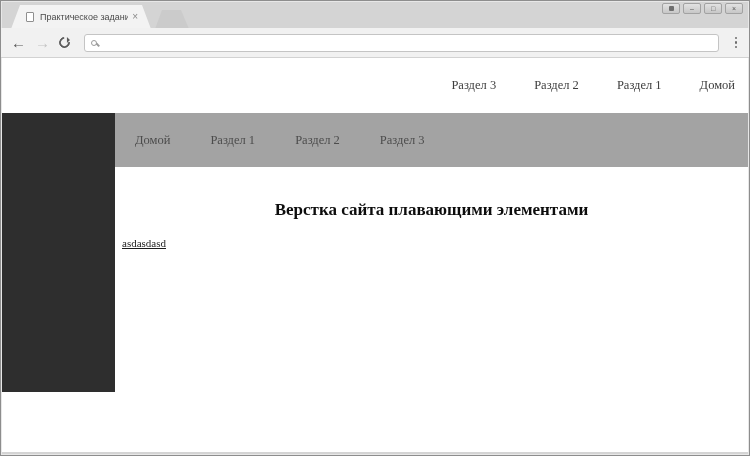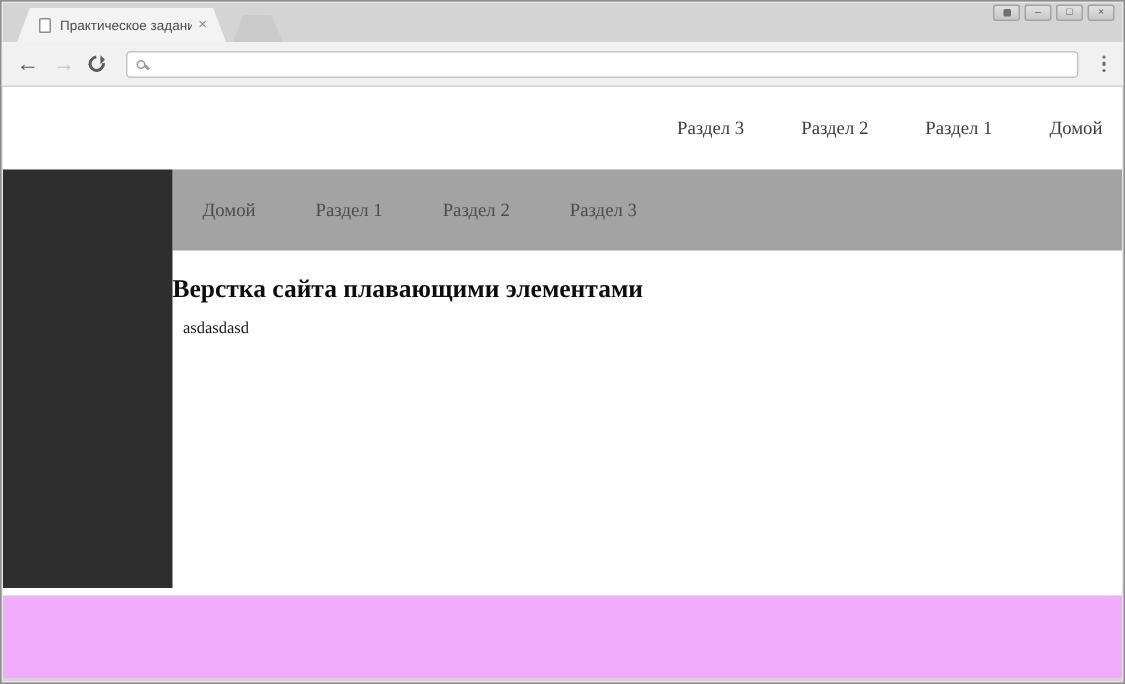--- a/index.html
+++ b/index.html
@@ -73,41 +73,41 @@
   .addressbar input{
     flex:1;border:none;outline:none;background:transparent;
     font-size:11px;font-family:"Liberation Sans",sans-serif;color:#333;
   }
   .dots{display:flex;flex-direction:column;gap:2px;padding:2px;}
   .dots i{width:2.5px;height:2.5px;border-radius:50%;background:#6b6b6b;}
 
   
   .viewport{
     position:absolute;top:57px;left:1px;right:1px;bottom:3px;
-    background:#f0abfc;overflow:hidden;
+    background:#ffffff;overflow:hidden;
     font-family:"Liberation Serif",serif;
   }
   .site-header{
     height:55px;background:#ffffff;
     display:flex;align-items:center;justify-content:flex-end;
     padding-right:13px;gap:38px;
   }
   .site-header .mlink{font-size:12.5px;color:#3d3d3d;text-decoration:none;cursor:pointer;}
 
   .main-wrap{position:relative;height:284px;background:#ffffff;}
   .sidebar{position:absolute;left:0;top:0;width:113px;height:279px;background:#2e2e2e;}
   .right-col{margin-left:113px;}
   .nav-strip{
     height:54px;background:#a3a3a3;
     display:flex;align-items:center;padding-left:20px;gap:40px;
   }
   .nav-strip .nlink{font-size:12.5px;color:#4c4c4c;text-decoration:none;cursor:pointer;}
   .content{padding-top:16px;}
-  .content h1{margin:0;font-size:17px;font-weight:bold;color:#0d0d0d;}
-  .content p{margin:10px 0 0 7px;font-size:11px;color:#1c1c1c;}
+  .content h1{margin:17px;text-align:center;font-size:17px;font-weight:bold;color:#0d0d0d;}
+  .content p{margin:10px 0 0 7px;font-size:11px;color:#1c1c1c;text-decoration:underline;}
 
   .site-footer{padding:2px 0 0 1px;font-size:11px;color:#2f2f2f;}
 </style>
 </head>
 <body>
 
 <div class="window">
 
   <div class="tab">
     <span class="favicon"></span>

